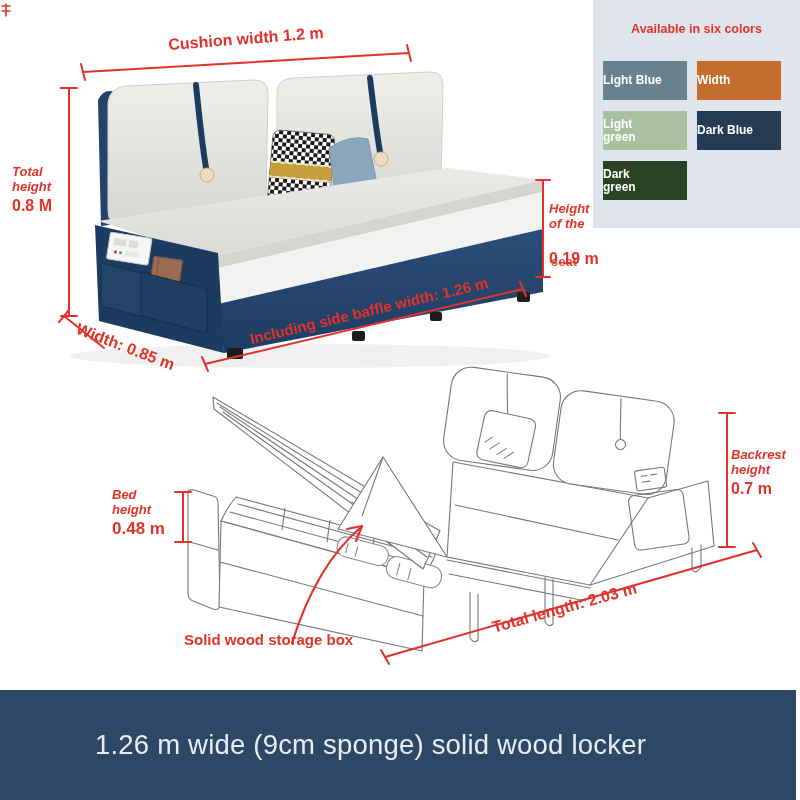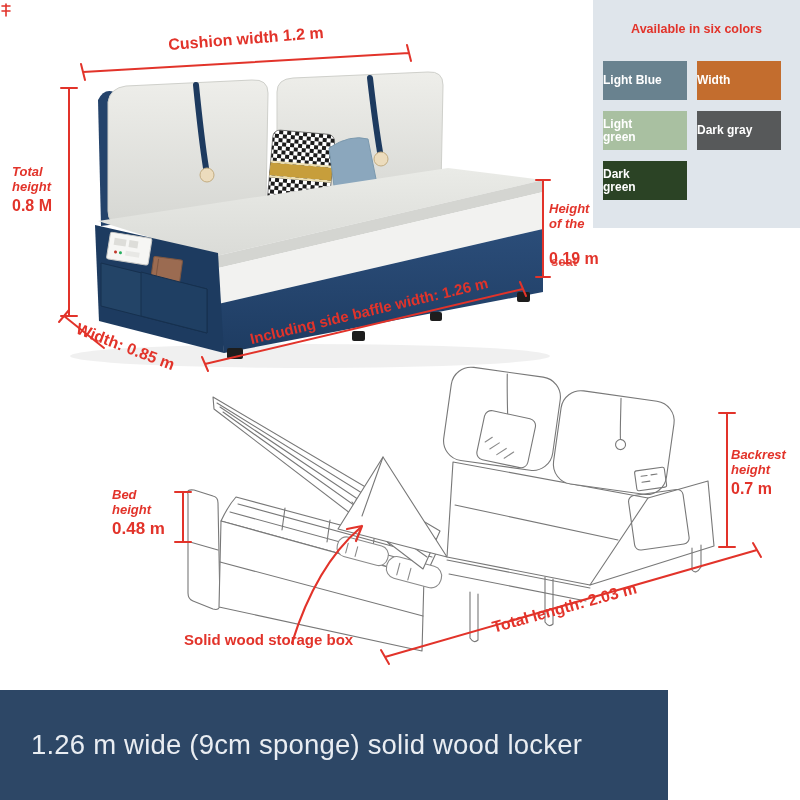--- a/index.html
+++ b/index.html
@@ -28,21 +28,21 @@
 
   .panel{position:absolute;left:593px;top:0;width:207px;height:228px;background:#dfe5eb;}
   .panel-title{margin:22px 0 0 0;text-align:center;color:#e2332a;
                font-size:12.5px;font-weight:700;}
   .swatches{display:grid;grid-template-columns:84px 84px;grid-auto-rows:39px;
             column-gap:10px;row-gap:11px;margin:25px 0 0 10px;}
   .swatch{color:#fff;font-size:12px;line-height:13px;font-weight:700;
           display:flex;align-items:center;box-sizing:border-box;
           white-space:pre-line;cursor:pointer;}
 
-  .banner{position:absolute;left:0;top:690px;width:668px;height:110px;background:#2d4766;
+  .banner{position:absolute;left:0;top:690px;width:796px;height:110px;background:#2d4766;
           display:flex;align-items:center;justify-content:center;padding-right:55px;box-sizing:border-box;}
   .banner-text{color:#e9edf2;font-size:27.5px;font-weight:400;letter-spacing:.2px;}
 </style>
 </head>
 <body>
 
 <div id="stage">
 
   <svg id="scene" viewBox="0 0 800 800">
     <defs>
@@ -204,21 +204,21 @@
 
   <div class="ann ann-storage">Solid wood storage box</div>
 
   <div class="panel">
     <div class="panel-title">Available in six colors</div>
     <div class="swatches">
       <div class="swatch" style="background: rgb(105, 130, 143);">Light Blue</div>
       <div class="swatch" style="background: rgb(195, 109, 46);">Width</div>
       <div class="swatch" style="background: rgb(169, 192, 161);">Light
 green</div>
-      <div class="swatch" style="background: rgb(87, 89, 90);">Dark gray</div>
+      <div class="swatch" style="background: rgb(37, 59, 83);">Dark Blue</div>
       <div class="swatch" style="background: rgb(43, 67, 37);">Dark
 green</div>
     </div>
   </div>
 
   <div class="banner">
     <div class="banner-text">1.26 m wide (9cm sponge) solid wood locker</div>
   </div>
 
 </div>

